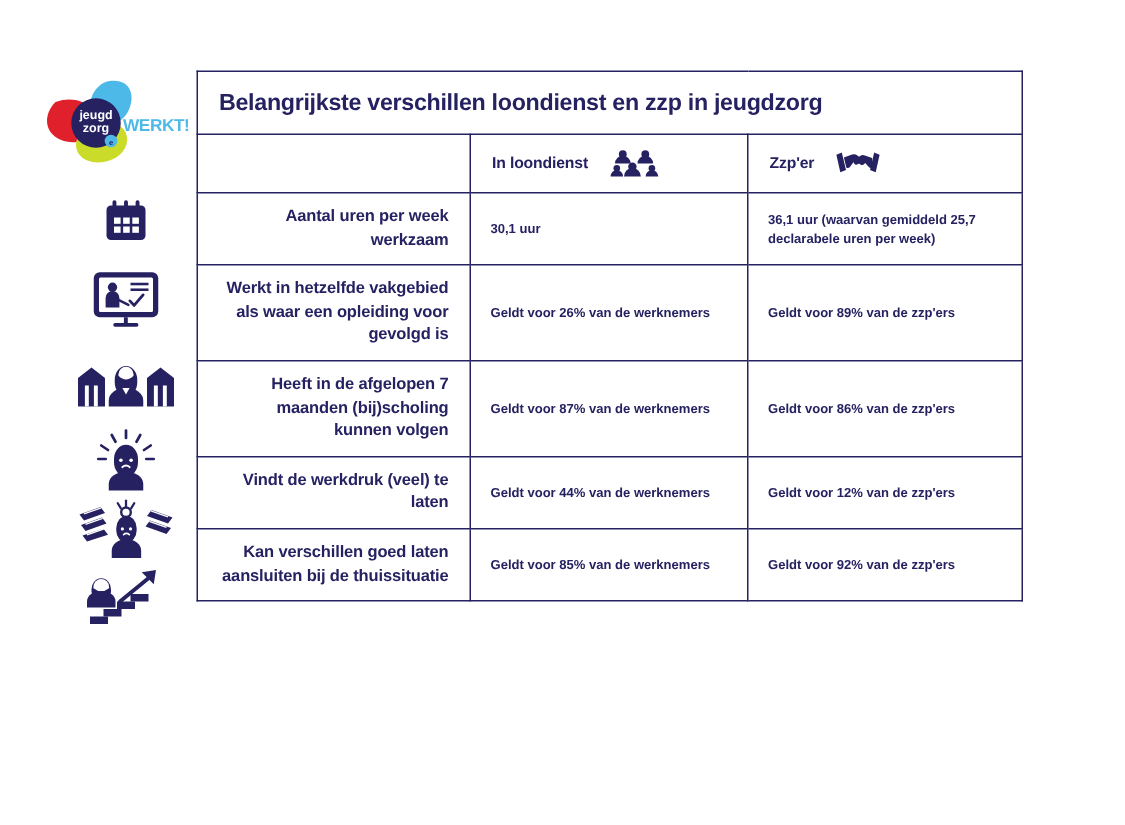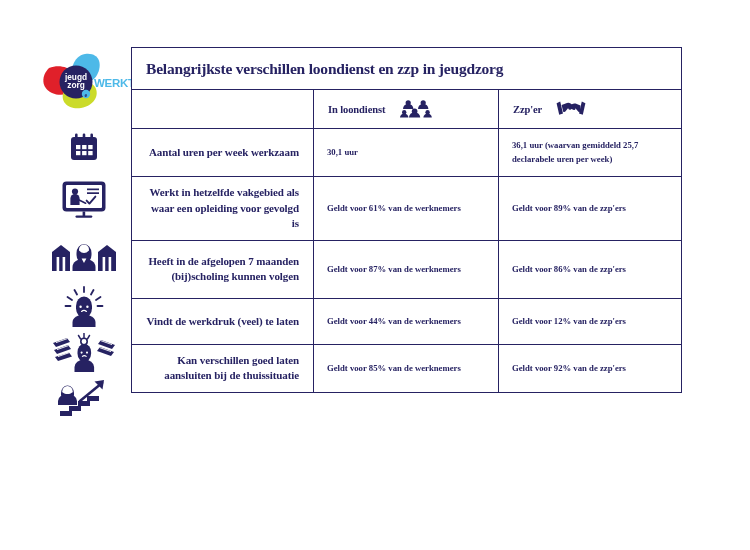--- a/index.html
+++ b/index.html
@@ -8,21 +8,21 @@
     background:#ffffff;
     font-family:"Liberation Sans", sans-serif;
     position:relative;
     overflow:hidden;
     -webkit-font-smoothing:antialiased;
   }
   .page{position:absolute;inset:0;}
 
   
   .logo-wrap{
-    position:absolute;left:39px;top:52px;width:105px;height:58px;
+    position:absolute;left:27px;top:52px;width:105px;height:58px;
   }
   .logo-svg{display:block;width:105px;height:58px;}
 
   
   .icon-rail{position:absolute;left:38px;top:125px;width:92px;}
   .rail-item{
     display:flex;align-items:center;justify-content:center;
     width:92px;
   }
   .rail-item svg{display:block;}
@@ -36,21 +36,20 @@
   table.main{
     border-collapse:collapse;
     width:550px;
     table-layout:fixed;
     background:#ffffff;
   }
   table.main td{
     border:1.5px solid #262262;
     vertical-align:middle;
     box-sizing:border-box;
-    font-family:Liberation Serif, serif;
   }
   col.c1{width:182px;}
   col.c2{width:185px;}
   col.c3{width:183px;}
 
   .title-cell{
     height:42px;
     padding:0 14px;
   }
   .title-txt{
@@ -293,21 +292,21 @@
           <td class="val-cell">
             <div class="val-txt">36,1 uur (waarvan gemiddeld 25,7 declarabele uren per week)</div>
           </td>
         </tr>
 
         <tr>
           <td class="rh-cell" style="height:59px;">
             <div class="rh-txt">Werkt in hetzelfde vakgebied als waar een opleiding voor gevolgd is</div>
           </td>
           <td class="val-cell">
-            <div class="val-txt">Geldt voor 61% van de werknemers</div>
+            <div class="val-txt">Geldt voor 26% van de werknemers</div>
           </td>
           <td class="val-cell">
             <div class="val-txt">Geldt voor 89% van de zzp'ers</div>
           </td>
         </tr>
 
         <tr>
           <td class="rh-cell" style="height:58px;">
             <div class="rh-txt">Heeft in de afgelopen 7 maanden (bij)scholing kunnen volgen</div>
           </td>

